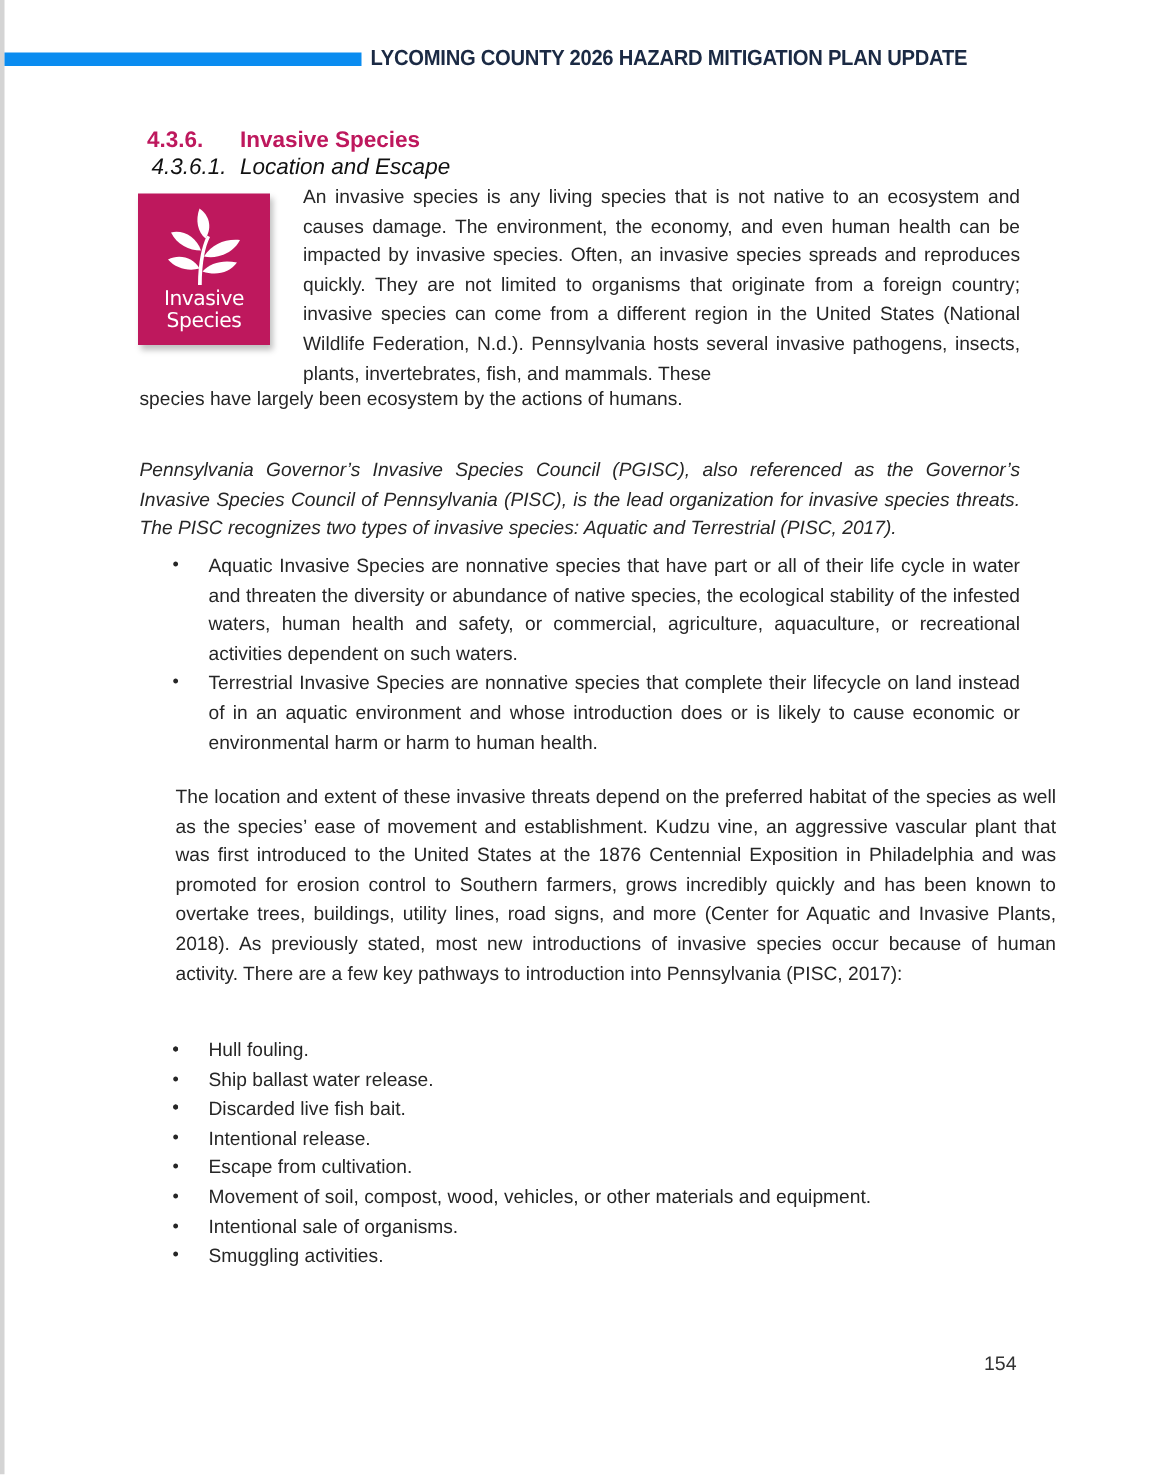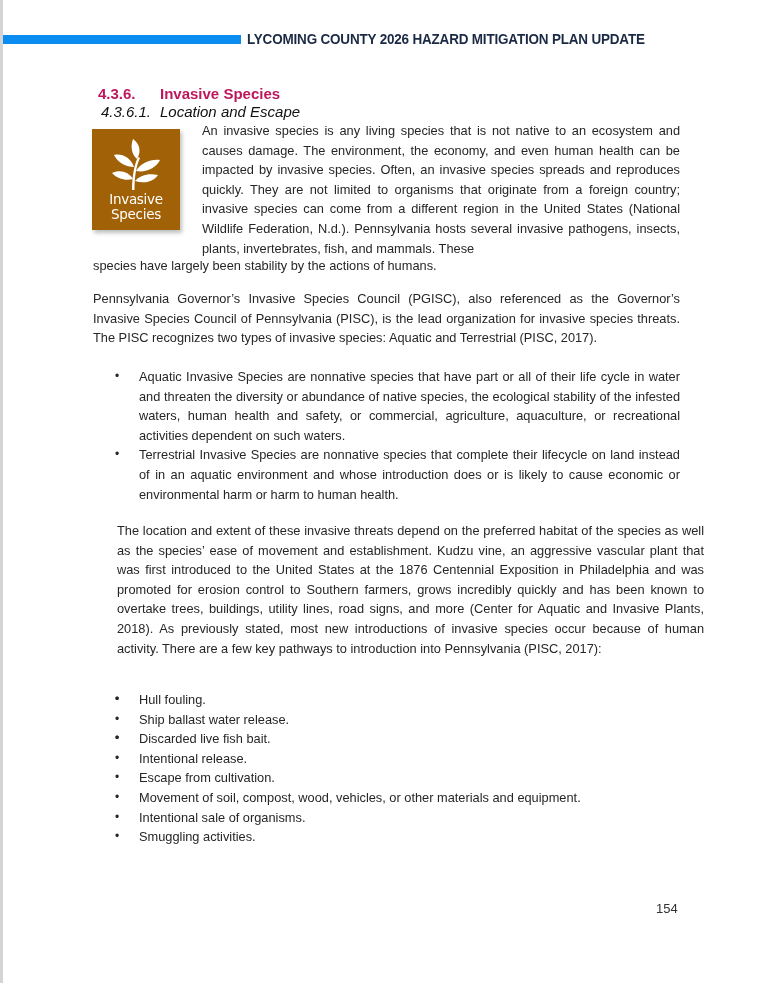--- a/index.html
+++ b/index.html
@@ -54,21 +54,21 @@
       font-style: italic;
       color: #111;
       white-space: nowrap;
     }
     .h3 .num { display: inline-block; width: 68px; text-align: center; }
 
     .icon-box {
       position: absolute;
       left: 92px; top: 129px;
       width: 88px; height: 101px;
-      background: #a16207;
+      background: #be185d;
       box-shadow: 2px 3px 4px rgba(0,0,0,0.25);
     }
     .icon-box svg { position: absolute; left: 16px; top: 8px; }
     .icon-label {
       position: absolute;
       left: 0; width: 88px;
       top: 63px;
       text-align: center;
       color: #ffffff;
       font-family: "DejaVu Sans", sans-serif;
@@ -89,22 +89,23 @@
       width: 478px;
     }
     .intro-tail {
       position: absolute;
       left: 93px; top: 256px;
       width: 590px;
       white-space: nowrap;
     }
     .para2 {
       position: absolute;
-      left: 93px; top: 289px;
+      left: 93px; top: 303px;
       width: 587px;
+      font-style: italic;
     }
     .bullets1 {
       position: absolute;
       left: 112px; top: 367px;
       width: 568px;
       margin: 0; padding: 0;
       list-style: none;
     }
     .bullets1 li, .bullets2 li {
       position: relative;
@@ -163,21 +164,21 @@
       <path d="M27 44 C32 38 41 36 50 38 C45 45 36 47 27 44 Z"></path>
     </g>
   </svg>
   <div class="icon-label">
     <div>Invasive</div>
     <div>Species</div>
   </div>
 </div>
 
 <div class="text intro-wrap">An invasive species is any living species that is not native to an ecosystem and causes damage. The environment, the economy, and even human health can be impacted by invasive species. Often, an invasive species spreads and reproduces quickly. They are not limited to organisms that originate from a foreign country; invasive species can come from a different region in the United States (National Wildlife Federation, N.d.). Pennsylvania hosts several invasive pathogens, insects, plants, invertebrates, fish, and mammals. These</div>
-<div class="text intro-tail">species have largely been stability by the actions of humans.</div>
+<div class="text intro-tail">species have largely been ecosystem by the actions of humans.</div>
 
 <div class="text para2">Pennsylvania Governor’s Invasive Species Council (PGISC), also referenced as the Governor’s Invasive Species Council of Pennsylvania (PISC), is the lead organization for invasive species threats. The PISC recognizes two types of invasive species: Aquatic and Terrestrial (PISC, 2017).</div>
 
 <ul class="text bullets1">
   <li>
     <span class="bullet-dot">•</span>
     <span>Aquatic Invasive Species are nonnative species that have part or all of their life cycle in water and threaten the diversity or abundance of native species, the ecological stability of the infested waters, human health and safety, or commercial, agriculture, aquaculture, or recreational activities dependent on such waters.</span>
   </li>
   <li>
     <span class="bullet-dot">•</span>

